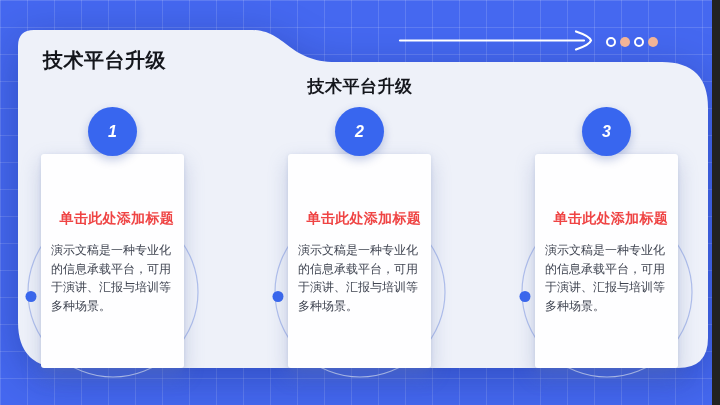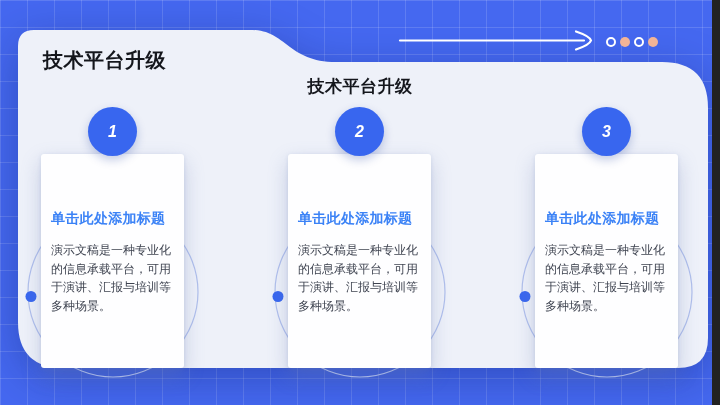--- a/index.html
+++ b/index.html
@@ -33,21 +33,21 @@
     background:#3866ef;color:#ffffff;display:flex;align-items:center;justify-content:center;
     font-size:16px;font-weight:bold;font-style:italic;z-index:3;
     box-shadow:0 4px 10px rgba(20,50,150,.25);
   }
   .card{
     position:absolute;left:0;top:47px;width:143px;height:214px;background:#fefeff;
     border-radius:3px;z-index:2;box-sizing:border-box;padding:56px 10px 0 10px;
     box-shadow:0 8px 20px rgba(105,125,180,.32), 0 1px 4px rgba(105,125,180,.18);
   }
   .card-title{
-    text-align:left;font-size:14px;font-weight:bold;color:#3b82f6;letter-spacing:.3px;
+    text-align:right;font-size:14px;font-weight:bold;color:#ef4444;letter-spacing:.3px;
   }
   .card-body{
     margin-top:13px;font-size:12px;line-height:18.5px;color:#3e4350;text-align:left;
   }
 </style>
 </head>
 <body>
 
 <div class="stage">
 

